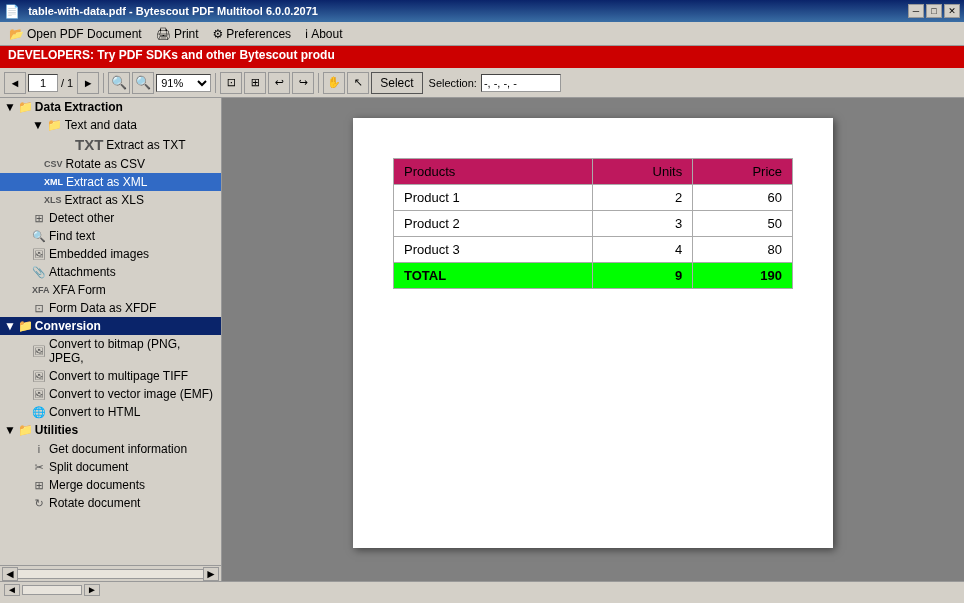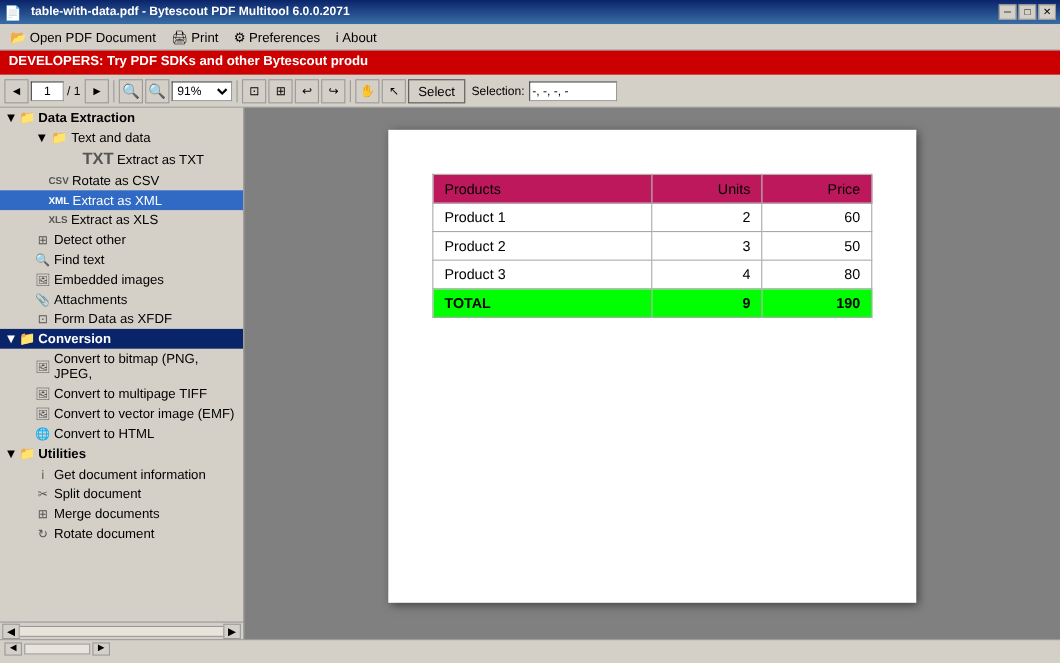--- a/index.html
+++ b/index.html
@@ -357,20 +357,24 @@
           <span class="item-icon">🔍</span>
           <span>Find text</span>
         </div>
         <div class="tree-item indent1">
           <span class="item-icon">🖼</span>
           <span>Embedded images</span>
         </div>
         <div class="tree-item indent1">
           <span class="item-icon">📎</span>
           <span>Attachments</span>
+        </div>
+        <div class="tree-item indent1">
+          <span class="item-icon" style="font-size:9px; font-weight:bold; color:#555;">XFA</span>
+          <span>XFA Form</span>
         </div>
         <div class="tree-item indent1">
           <span class="item-icon">⊡</span>
           <span>Form Data as XFDF</span>
         </div>
       </div>
 
       <div class="tree-section">
         <div class="tree-header active">
           <span>▼</span>

